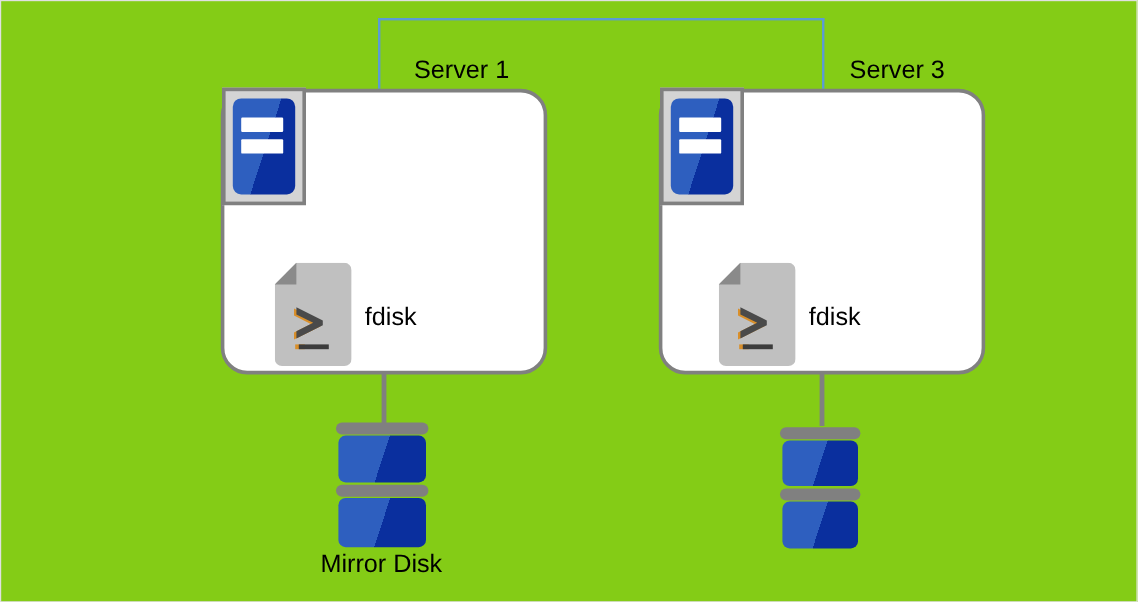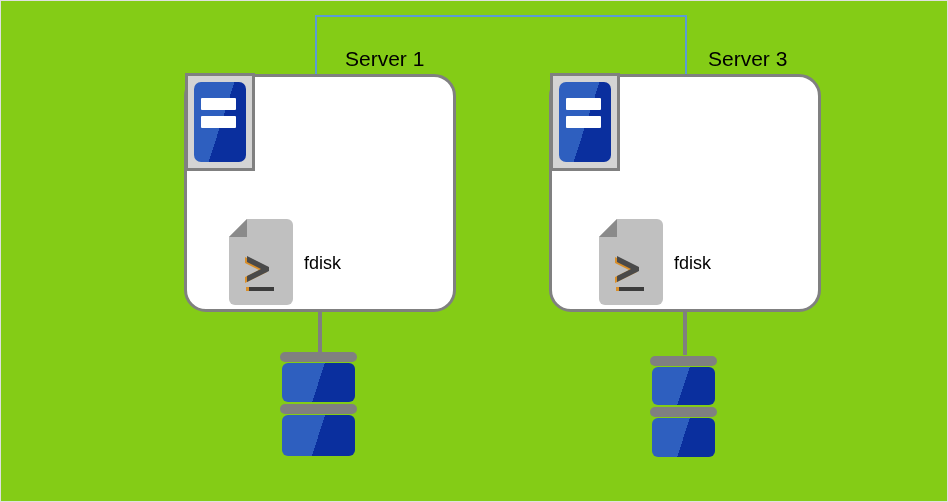--- a/index.html
+++ b/index.html
@@ -25,21 +25,21 @@
     white-space: nowrap;
     line-height: 1;
   }
   .server-label {
     font-size: 21px;
   }
   .disk-label {
     font-size: 21px;
   }
   .app-label {
-    font-size: 18px;
+    font-size: 21px;
   }
 
   
   .server-box {
     position: absolute;
     border: 3px solid #808080;
     border-radius: 22px;
     background: #ffffff;
     box-sizing: border-box;
   }
@@ -146,20 +146,21 @@
 
   <div class="stem" style="left:317px; top:310px; height:44px;"></div>
 
   <div class="disk" style="left:279px; top:351px; width:77px; height:104px;">
     <div class="disk-bar" style="top:0px;  height:10px;"></div>
     <div class="disk-block" style="top:11px; height:39px;"></div>
     <div class="disk-bar" style="top:52px; height:10px;"></div>
     <div class="disk-block" style="top:63px; height:41px;"></div>
   </div>
 
+  <div class="label disk-label" style="left:266px; top:459px;">Mirror Disk</div>
 
   <div class="label server-label" style="left:707px; top:47px;">Server 3</div>
 
   <div class="server-box" style="left:548px; top:73px; width:272px; height:238px;"></div>
 
   <div class="srv-icon" style="left:549px; top:72px; width:70px; height:98px;">
     <div class="srv-icon-inner">
       <div class="srv-bar b1"></div>
       <div class="srv-bar b2"></div>
     </div>

